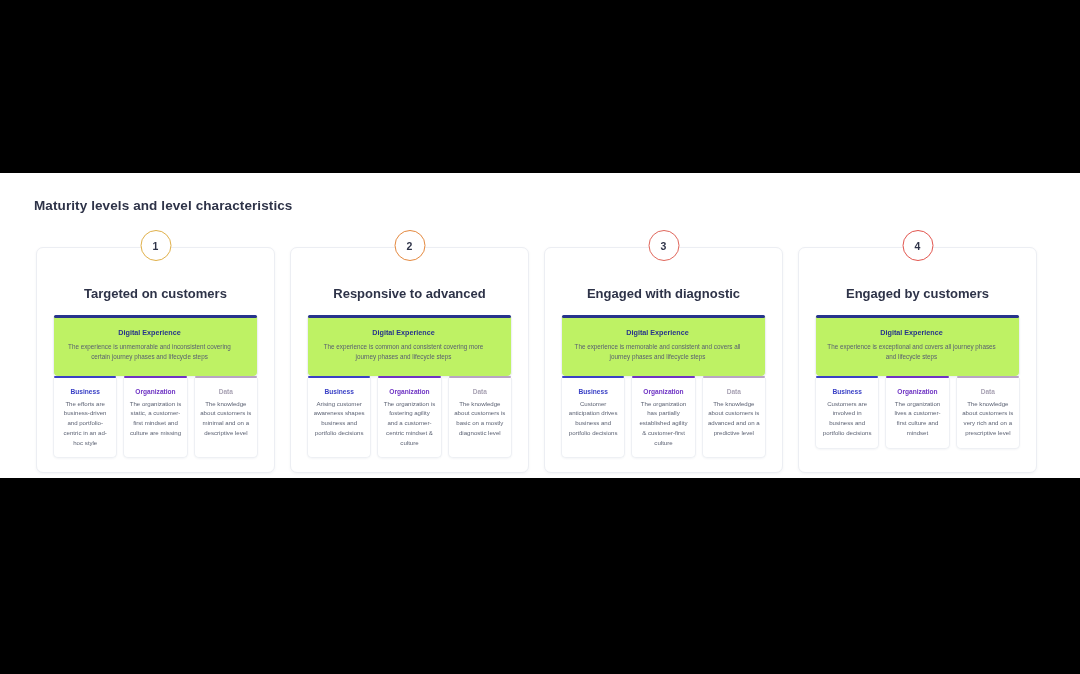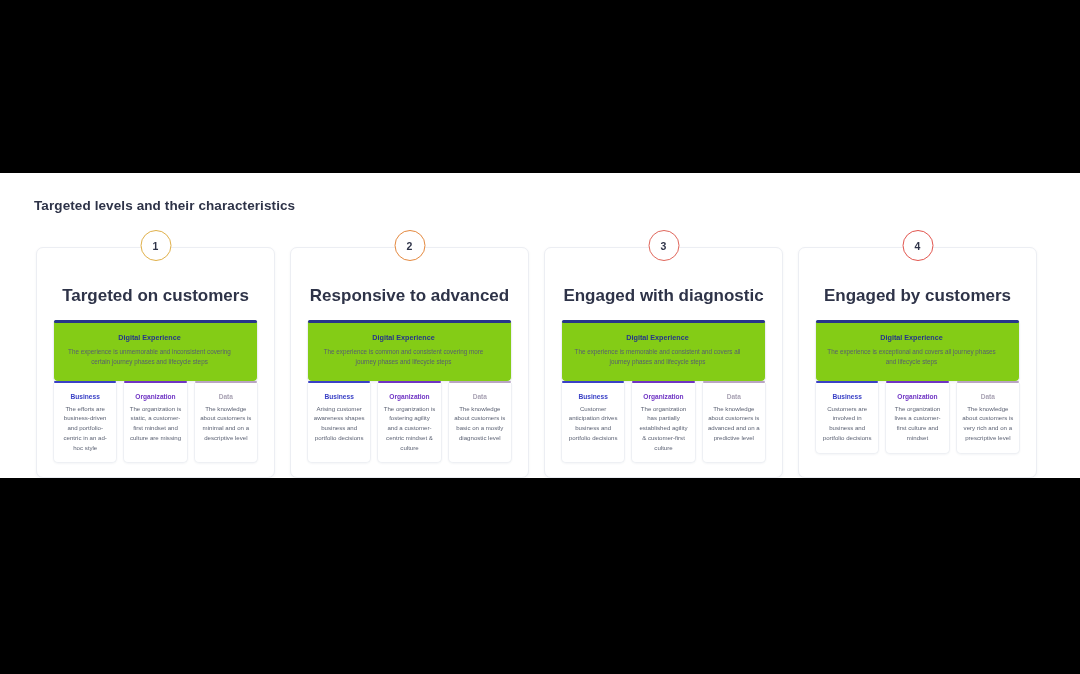--- a/index.html
+++ b/index.html
@@ -75,31 +75,31 @@
     font-weight: bold;
     color: #2e3348;
   }
   .level-card:nth-child(1) .card-badge { border-color: #e0b04a; }
   .level-card:nth-child(2) .card-badge { border-color: #e4893f; }
   .level-card:nth-child(3) .card-badge { border-color: #e0675c; }
   .level-card:nth-child(4) .card-badge { border-color: #e2564f; }
 
   .card-title {
     text-align: center;
-    font-size: 17px;
+    font-size: 13px;
     font-weight: bold;
     color: #2e3348;
     margin-top: 8px;
     margin-bottom: 16px;
   }
 
   
   .dx-block {
     position: relative;
-    background: #84cc16;
+    background: #bef264;
     border: 1px solid #eef0f4;
     border-top: none;
     border-radius: 0 0 5px 5px;
     padding: 11px 20px 14px 8px;
     margin: 0 6px 1px 6px;
     box-shadow: 0 1px 2px rgba(40,50,90,0.05);
   }
   .dx-bar {
     position: absolute;
     left: 0; right: 0; top: -2px;
@@ -167,21 +167,21 @@
 </style>
 </head>
 <body>
 
 <div id="stage">
 
   <div id="letterbox-top" style="position:absolute;left:0;top:0;width:1080px;height:173px;background:#000;"></div>
 
   <div id="content-band">
 
-    <h1 id="page-title">Targeted levels and their characteristics</h1>
+    <h1 id="page-title">Maturity levels and level characteristics</h1>
 
     <div id="cards-row">
 
       <div class="level-card">
         <div class="card-badge">1</div>
         <div class="card-title">Targeted on customers</div>
         <div class="dx-block">
           <div class="dx-bar"></div>
           <div class="dx-heading">Digital Experience</div>
           <div class="dx-text">The experience is unmemorable and inconsistent covering certain journey phases and lifecycle steps</div>

